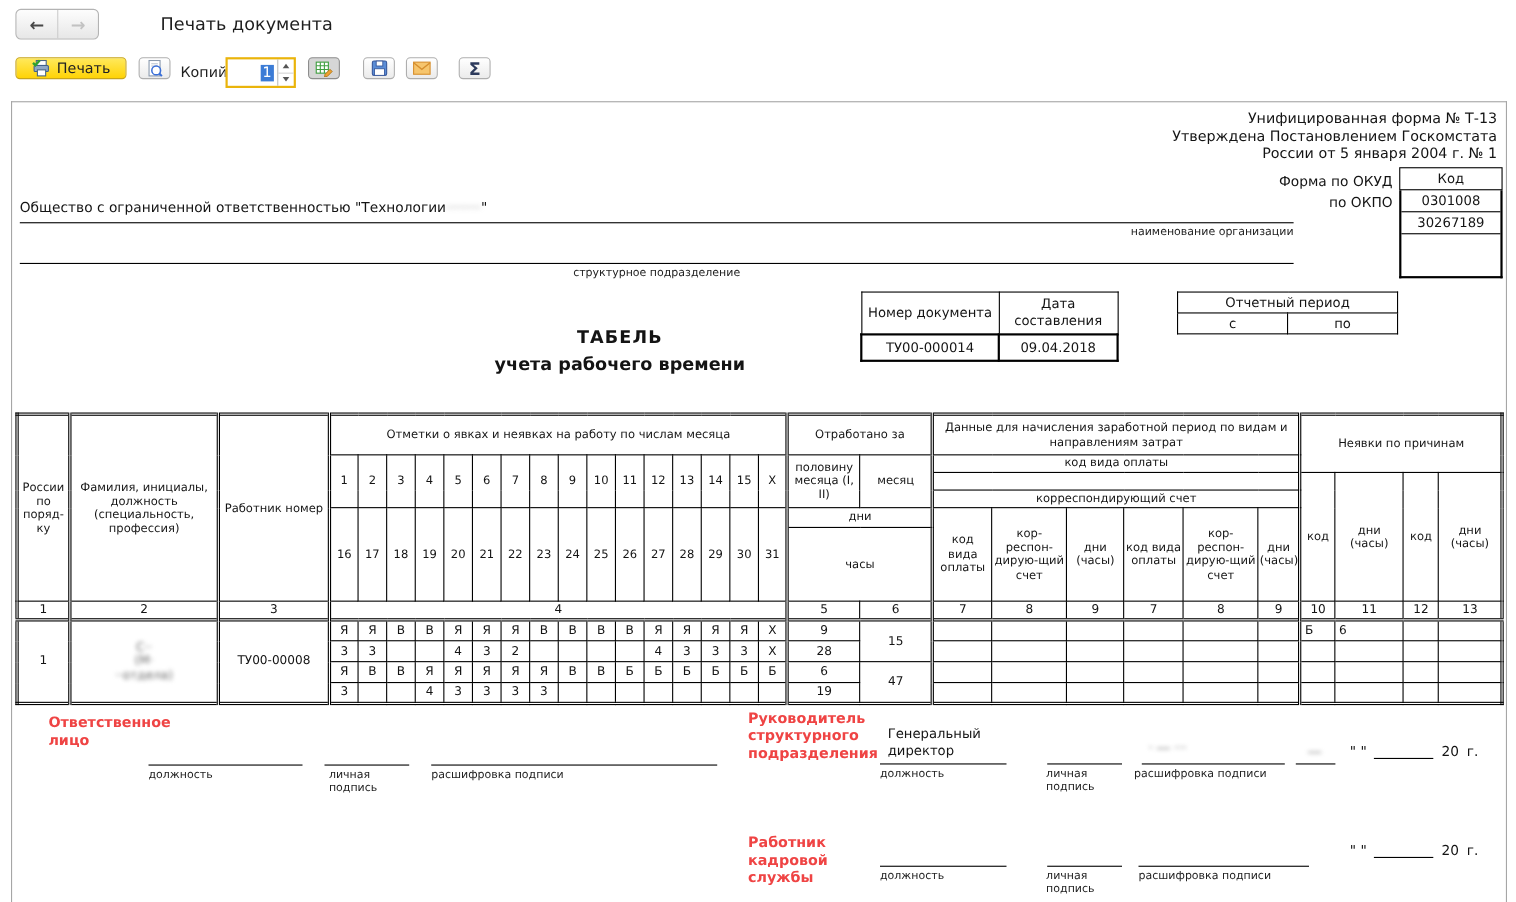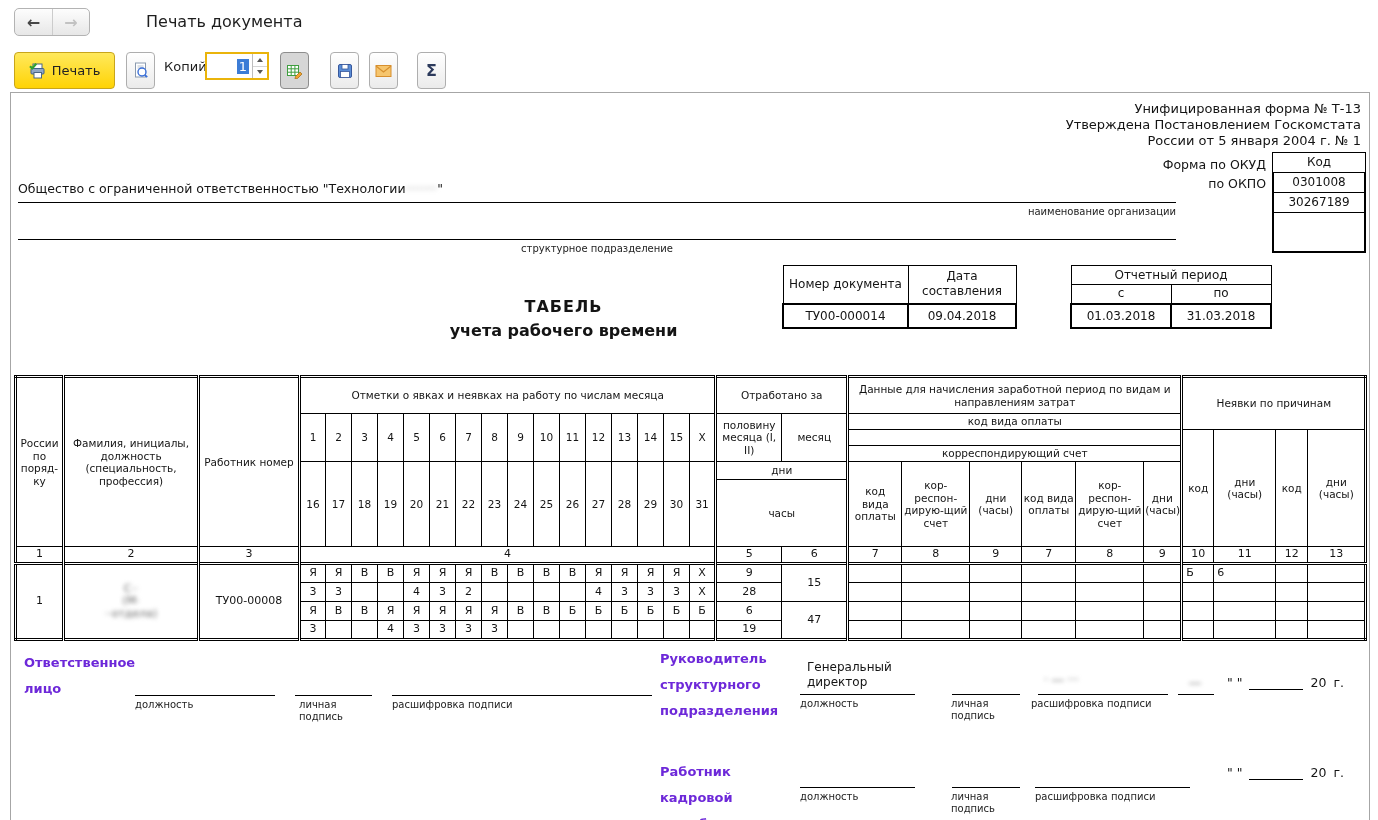--- a/index.html
+++ b/index.html
@@ -7,21 +7,21 @@
 
   
   .navgroup { position:absolute; left:14px; top:8px; display:flex; border:1px solid #b3b3b3; border-radius:5px; overflow:hidden; background:linear-gradient(#fdfdfd,#e7e7e7); }
   .navbtn { width:37px; height:26px; display:flex; align-items:center; justify-content:center; font-size:16px; font-weight:bold; cursor:default; }
   .navbtn + .navbtn { border-left:1px solid #cccccc; }
   .navback { color:#474747; }
   .navfwd { color:#c2c2c2; }
   .apptitle { position:absolute; left:146px; top:12px; font-size:16px; color:#1e1e1e; }
 
   
-  .btn { position:absolute; top:52px; height:37px; width:29px; border:1px solid #aeaeae; border-radius:4px; background:linear-gradient(#ffffff,#ebebeb); display:flex; align-items:center; justify-content:center; }
+  .btn { position:absolute; top:52px; height:20px; width:29px; border:1px solid #aeaeae; border-radius:4px; background:linear-gradient(#ffffff,#ebebeb); display:flex; align-items:center; justify-content:center; }
   .printbtn { left:14px; width:101px; background:linear-gradient(#ffe95c,#ffd305); border:1px solid #c8a51b; gap:6px; font-size:13px; color:#222; border-radius:4px; }
   .previewbtn { left:126px; }
   .editbtn { left:280px; background:#d6d6d6; border:1px solid #8d8d8d; }
   .savebtn { left:330px; }
   .mailbtn { left:369px; }
   .sigmabtn { left:417px; font-size:16px; font-weight:bold; color:#2c3a5c; }
   .copieslabel { position:absolute; left:164px; top:59px; font-size:13px; }
   .copiesbox { position:absolute; left:205px; top:52px; width:64px; height:28px; border:2px solid #eab40b; background:#fff; display:flex; }
   .cval { flex:1; display:flex; align-items:center; justify-content:flex-end; padding-right:3px; font-size:13px; }
   .cval span { background:#3c7cd6; color:#fff; padding:0 2px; }
@@ -63,21 +63,21 @@
   .mt td { font-size:11px; }
   .dl { border-left:3px double #000 !important; }
   .dtop td { border-top:3px double #000; }
   .tl { text-align:left !important; padding-left:3px !important; }
   .namecell { font-size:10px; }
 
   .blur { filter:blur(2px); color:#6a6a6a; }
   .blur2 { filter:blur(2.5px); color:#777; }
 
   
-  .sigbold { position:absolute; font-size:13px; font-weight:bold; line-height:26px; color:#6d28d9; }
+  .sigbold { position:absolute; font-size:13px; font-weight:bold; line-height:16px; color:#ef4444;margin-left:20px; }
   .sline { position:absolute; border-top:1px solid #000; height:0; }
   .cap { position:absolute; font-size:10px; color:#222; text-align:left; line-height:12px; }
   .overline-text { position:absolute; font-size:12px; line-height:15px; }
   .qdate { position:absolute; display:flex; align-items:flex-end; gap:7px; font-size:12.5px; }
   .qline { width:54px; border-bottom:1px solid #000; height:13px; }
 </style>
 </head>
 <body>
 
 <div class="navgroup">
@@ -203,24 +203,20 @@
         <col style="width:100px">
         <col style="width:100px">
       </colgroup>
     <tbody>
         <tr style="height:19px">
       <td class="hcell" colspan="2">Отчетный период</td>
     </tr>
     <tr style="height:19px">
       <td class="hcell">с</td>
       <td class="hcell">по</td>
-    </tr>
-    <tr>
-      <td class="vcell">01.03.2018</td>
-      <td class="vcell">31.03.2018</td>
     </tr>
   </tbody>
     </table>
 
   <div class="abs title1">ТАБЕЛЬ</div>
   <div class="abs title2">учета  рабочего времени</div>
 
   <table class="mt">
     <colgroup>
       <col style="width:48px">

